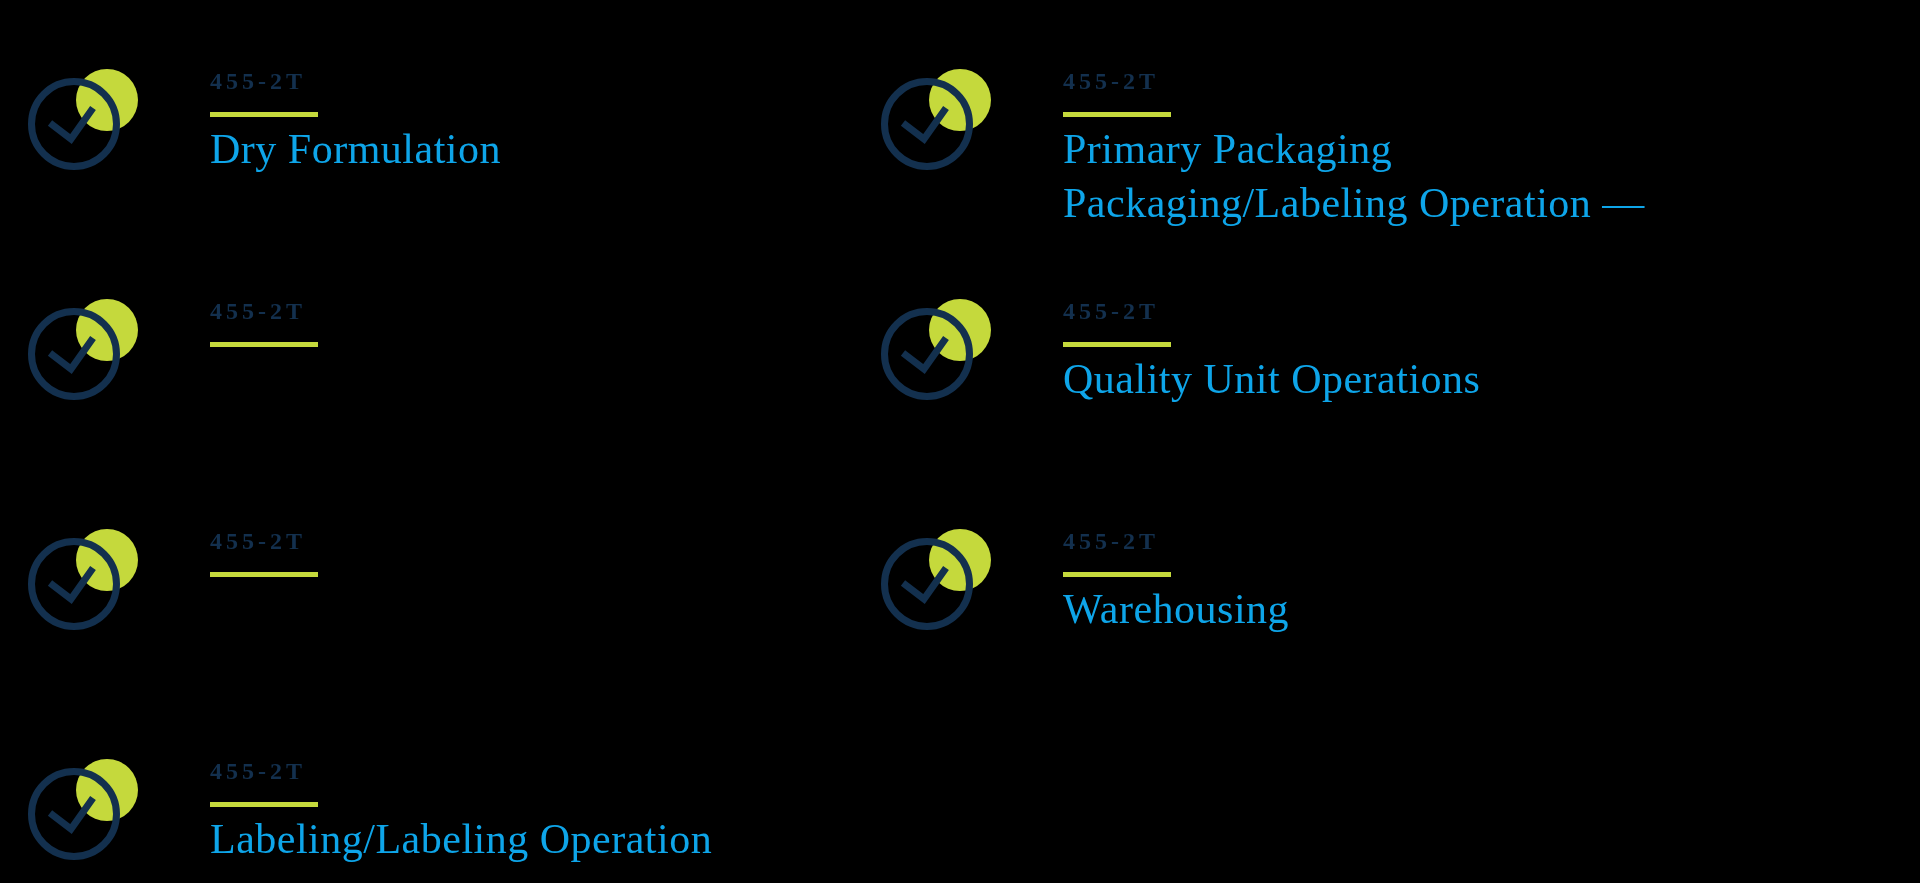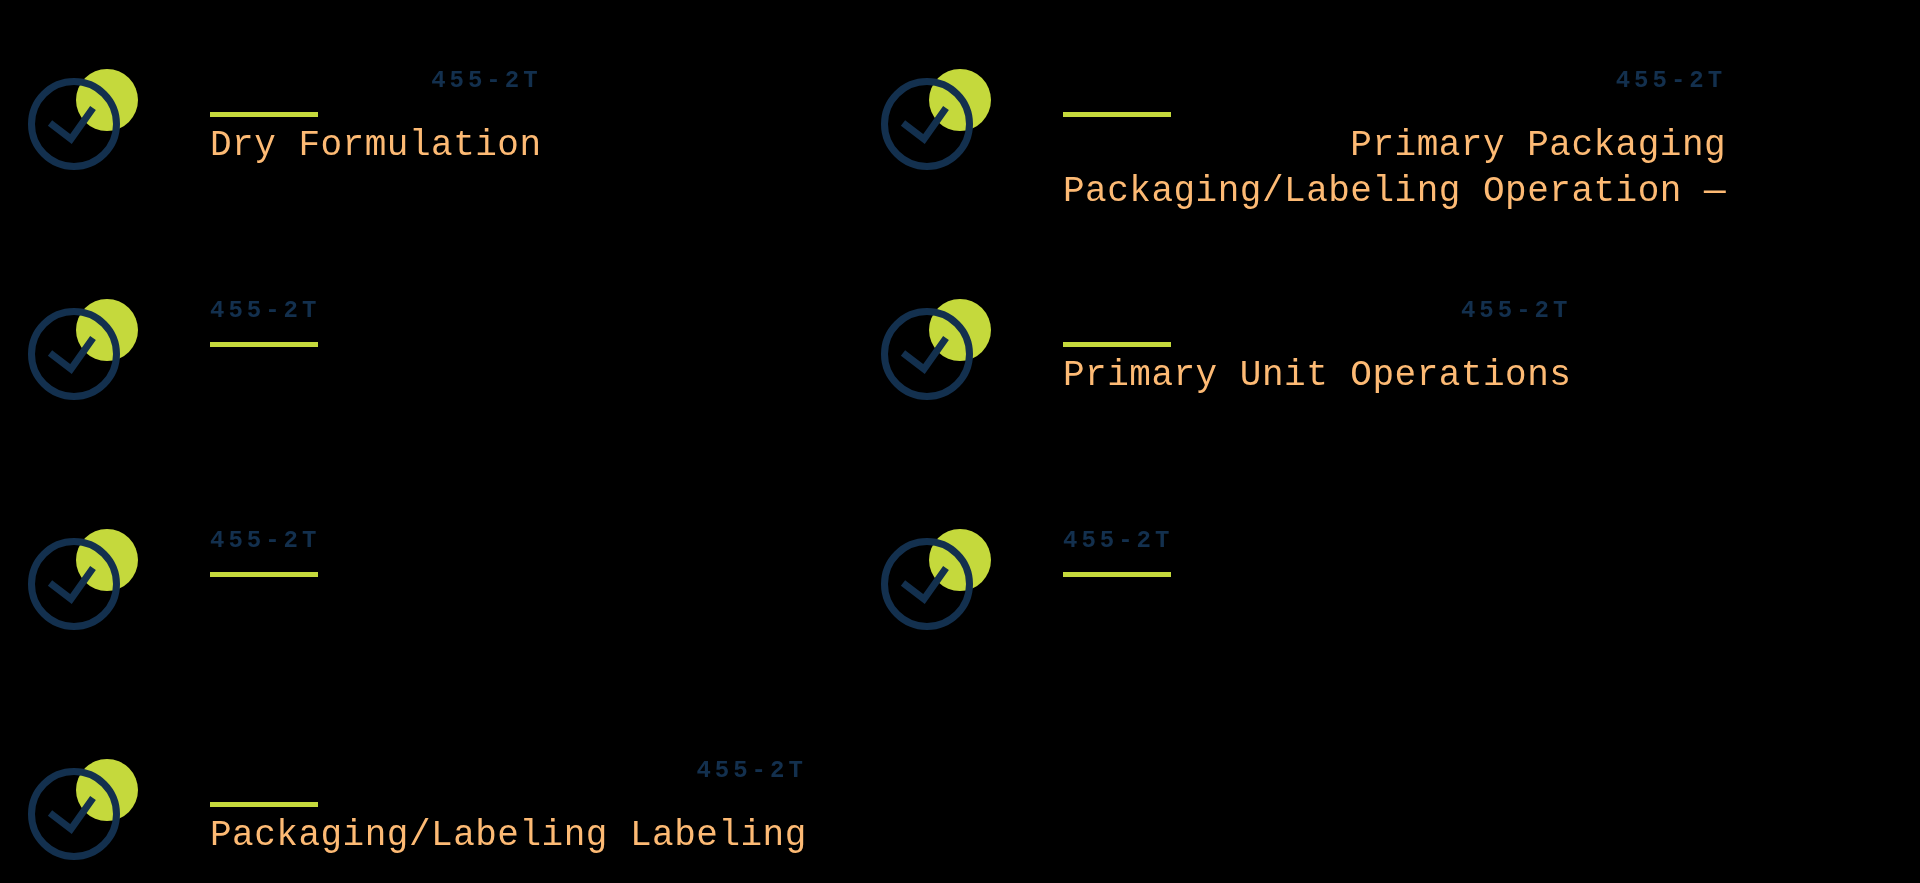--- a/index.html
+++ b/index.html
@@ -1,22 +1,21 @@
 <!DOCTYPE html>
 <html><head>
 <meta charset="utf-8">
 <style>
   html,body{margin:0;padding:0;background:#000;}
   .canvas{
     position:relative;
     width:1920px;height:883px;
     background:#000;
     overflow:hidden;
-    font-family:Liberation Mono, monospace;
-    text-align:right;
+    font-family:Liberation Serif, serif;
   }
   .grid{
     position:absolute;left:25px;top:65px;
     display:grid;
     grid-template-columns:853px 1fr;
     grid-auto-rows:230px;
   }
   .item{
     display:flex;
     align-items:flex-start;
@@ -38,24 +37,24 @@
     line-height:1;
     color:#13304E;
     padding-top:4px;
   }
   .underline{
     width:108px;height:5px;
     background:#C5D93C;
     margin:19px 0 6px 0;
   }
   .title{
-    font-size:36px;
+    font-size:42px;
     font-weight:400;
     line-height:1.28;
-    color:#fdba74;
+    color:#0ea5e9;
     letter-spacing:0.5px;
   }
 </style>
 </head>
 <body>
 
 <div class="canvas">
   <div class="grid">
 
     <div class="item">
@@ -109,21 +108,21 @@
       <span class="icon-wrap">
         <svg width="115" height="110" viewBox="0 0 115 110">
           <circle cx="82" cy="35" r="31" fill="#C5D93C"></circle>
           <circle cx="49" cy="59" r="42.5" fill="none" stroke="#13304E" stroke-width="7"></circle>
           <polyline points="25,58 46,74 68,43" fill="none" stroke="#13304E" stroke-width="7"></polyline>
         </svg>
       </span>
       <div class="text-block">
         <div class="code">455-2T</div>
         <div class="underline"></div>
-        <div class="title">Primary Unit Operations</div>
+        <div class="title">Quality Unit Operations</div>
       </div>
     </div>
 
     <div class="item">
       <span class="icon-wrap">
         <svg width="115" height="110" viewBox="0 0 115 110">
           <circle cx="82" cy="35" r="31" fill="#C5D93C"></circle>
           <circle cx="49" cy="59" r="42.5" fill="none" stroke="#13304E" stroke-width="7"></circle>
           <polyline points="25,58 46,74 68,43" fill="none" stroke="#13304E" stroke-width="7"></polyline>
         </svg>
@@ -138,32 +137,33 @@
       <span class="icon-wrap">
         <svg width="115" height="110" viewBox="0 0 115 110">
           <circle cx="82" cy="35" r="31" fill="#C5D93C"></circle>
           <circle cx="49" cy="59" r="42.5" fill="none" stroke="#13304E" stroke-width="7"></circle>
           <polyline points="25,58 46,74 68,43" fill="none" stroke="#13304E" stroke-width="7"></polyline>
         </svg>
       </span>
       <div class="text-block">
         <div class="code">455-2T</div>
         <div class="underline"></div>
+        <div class="title">Warehousing</div>
       </div>
     </div>
 
     <div class="item">
       <span class="icon-wrap">
         <svg width="115" height="110" viewBox="0 0 115 110">
           <circle cx="82" cy="35" r="31" fill="#C5D93C"></circle>
           <circle cx="49" cy="59" r="42.5" fill="none" stroke="#13304E" stroke-width="7"></circle>
           <polyline points="25,58 46,74 68,43" fill="none" stroke="#13304E" stroke-width="7"></polyline>
         </svg>
       </span>
       <div class="text-block">
         <div class="code">455-2T</div>
         <div class="underline"></div>
-        <div class="title">Packaging/Labeling Labeling</div>
+        <div class="title">Labeling/Labeling Operation</div>
       </div>
     </div>
 
   </div>
 </div>
 
 </body></html>

